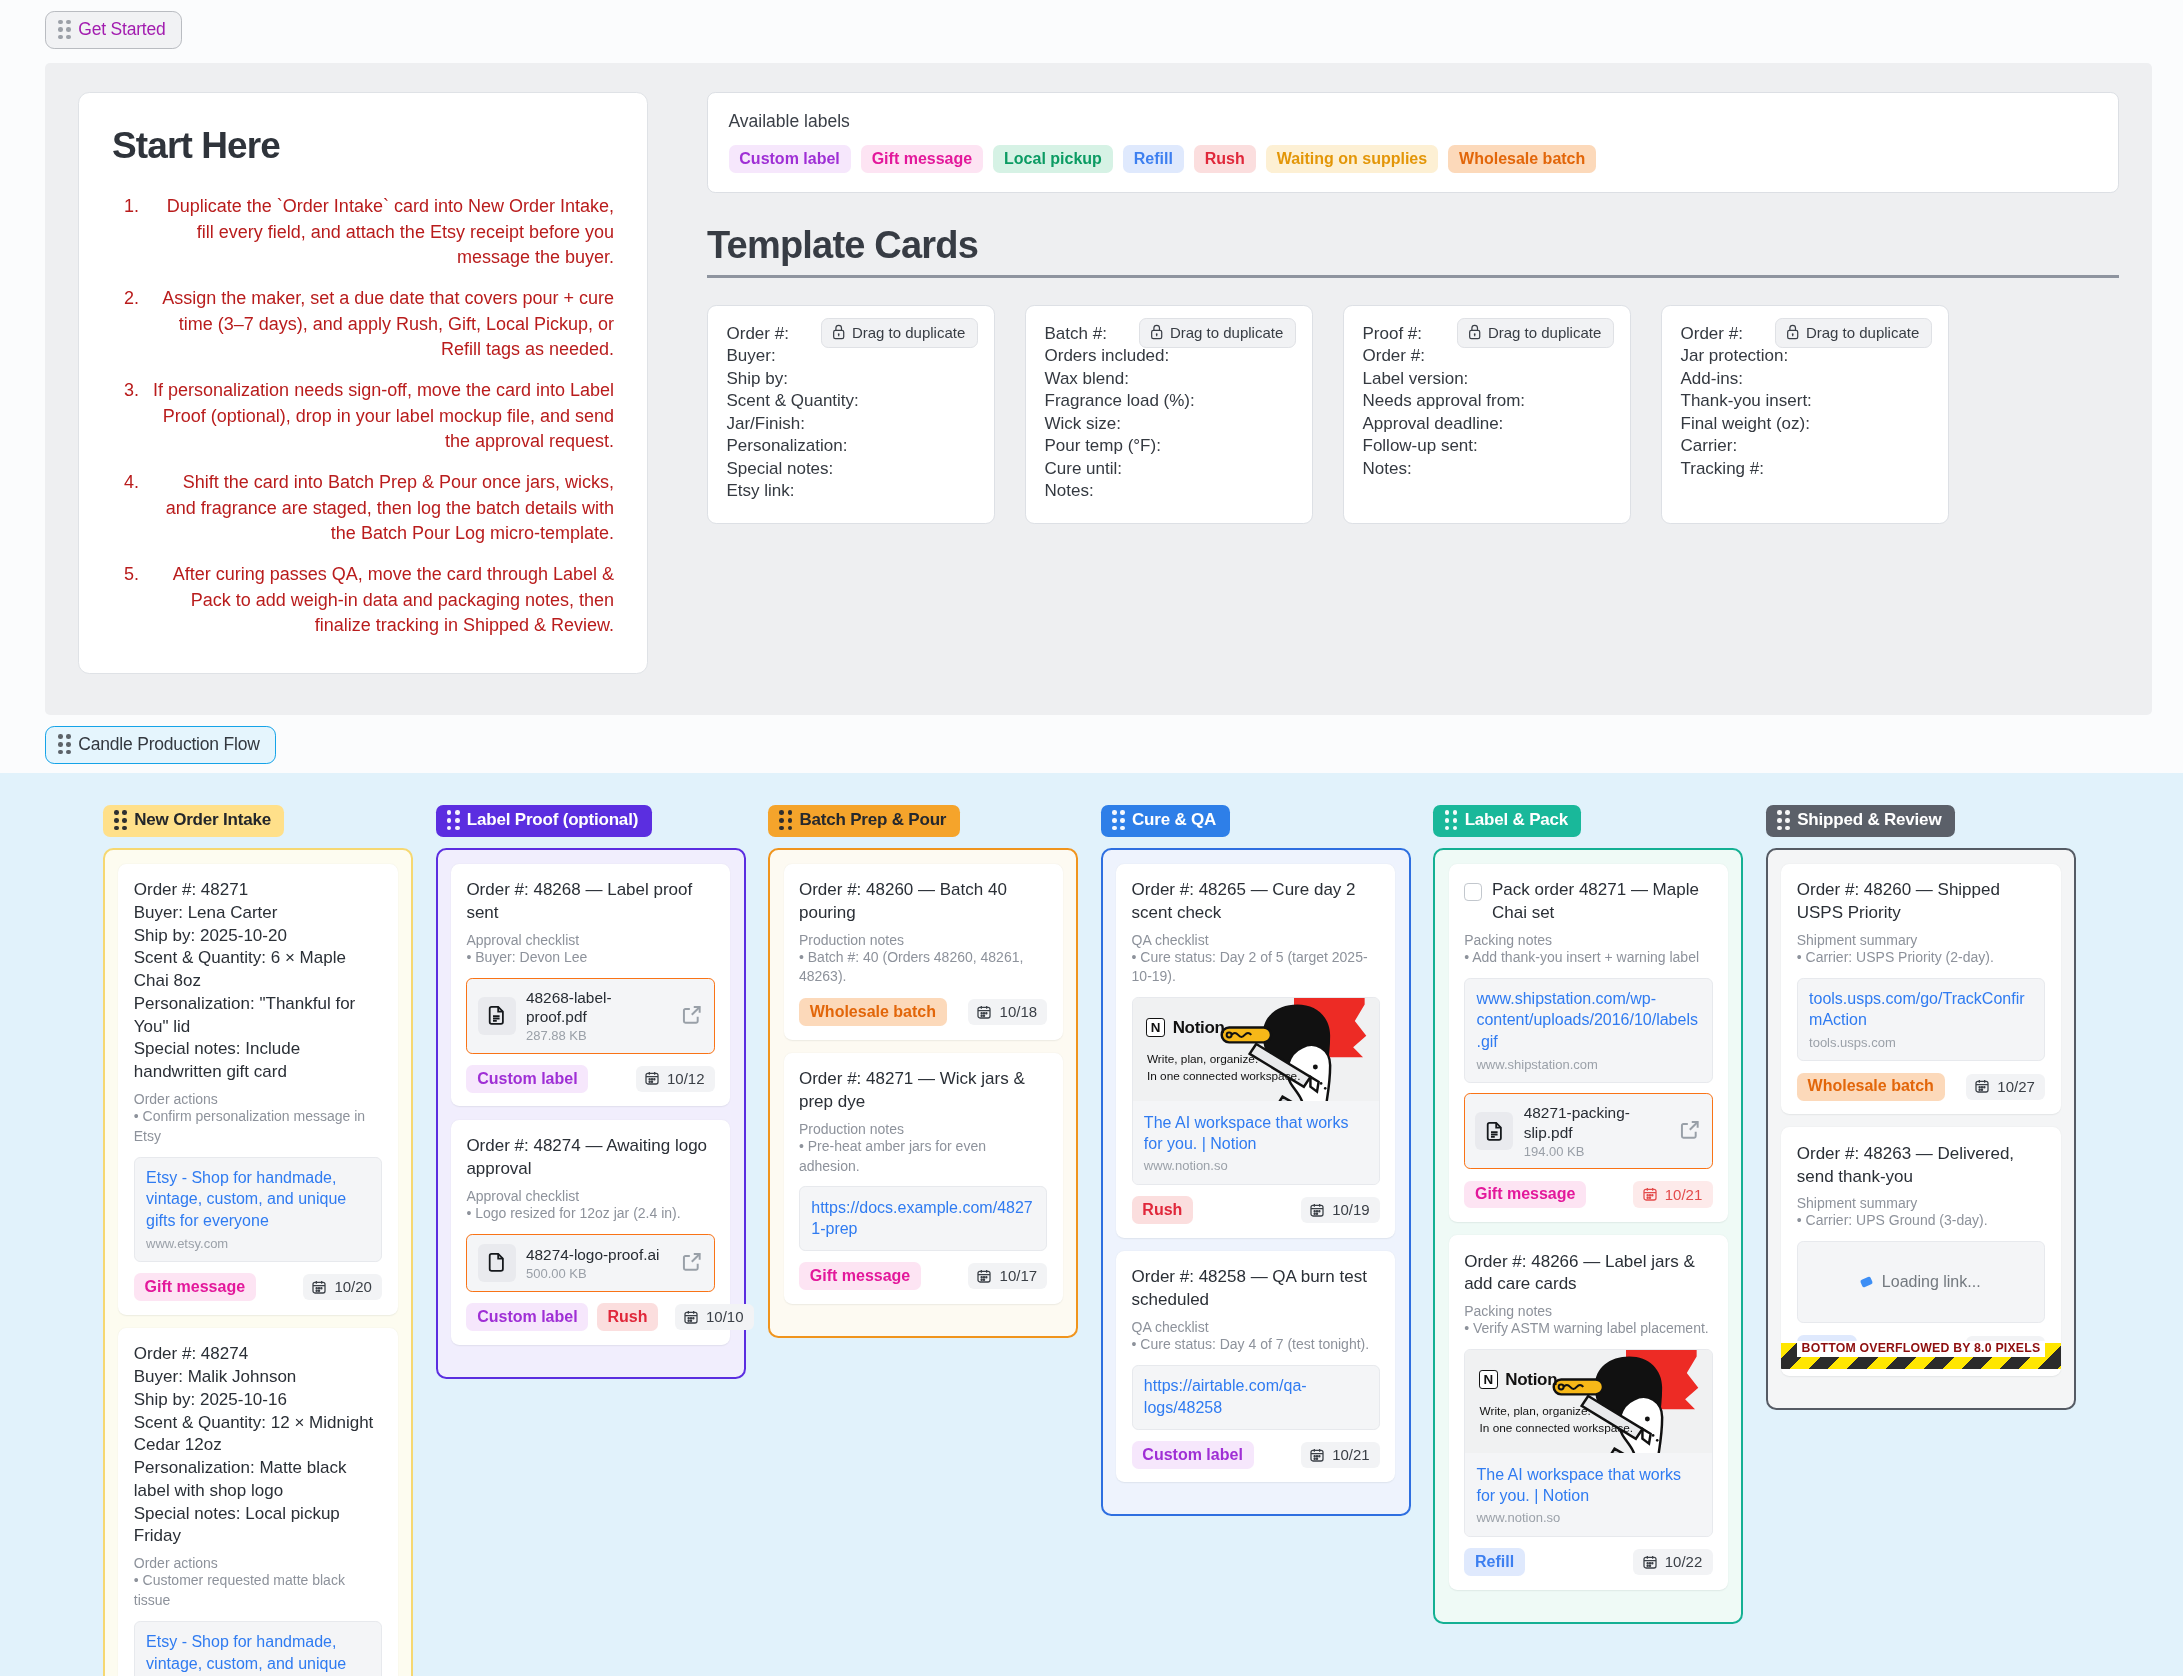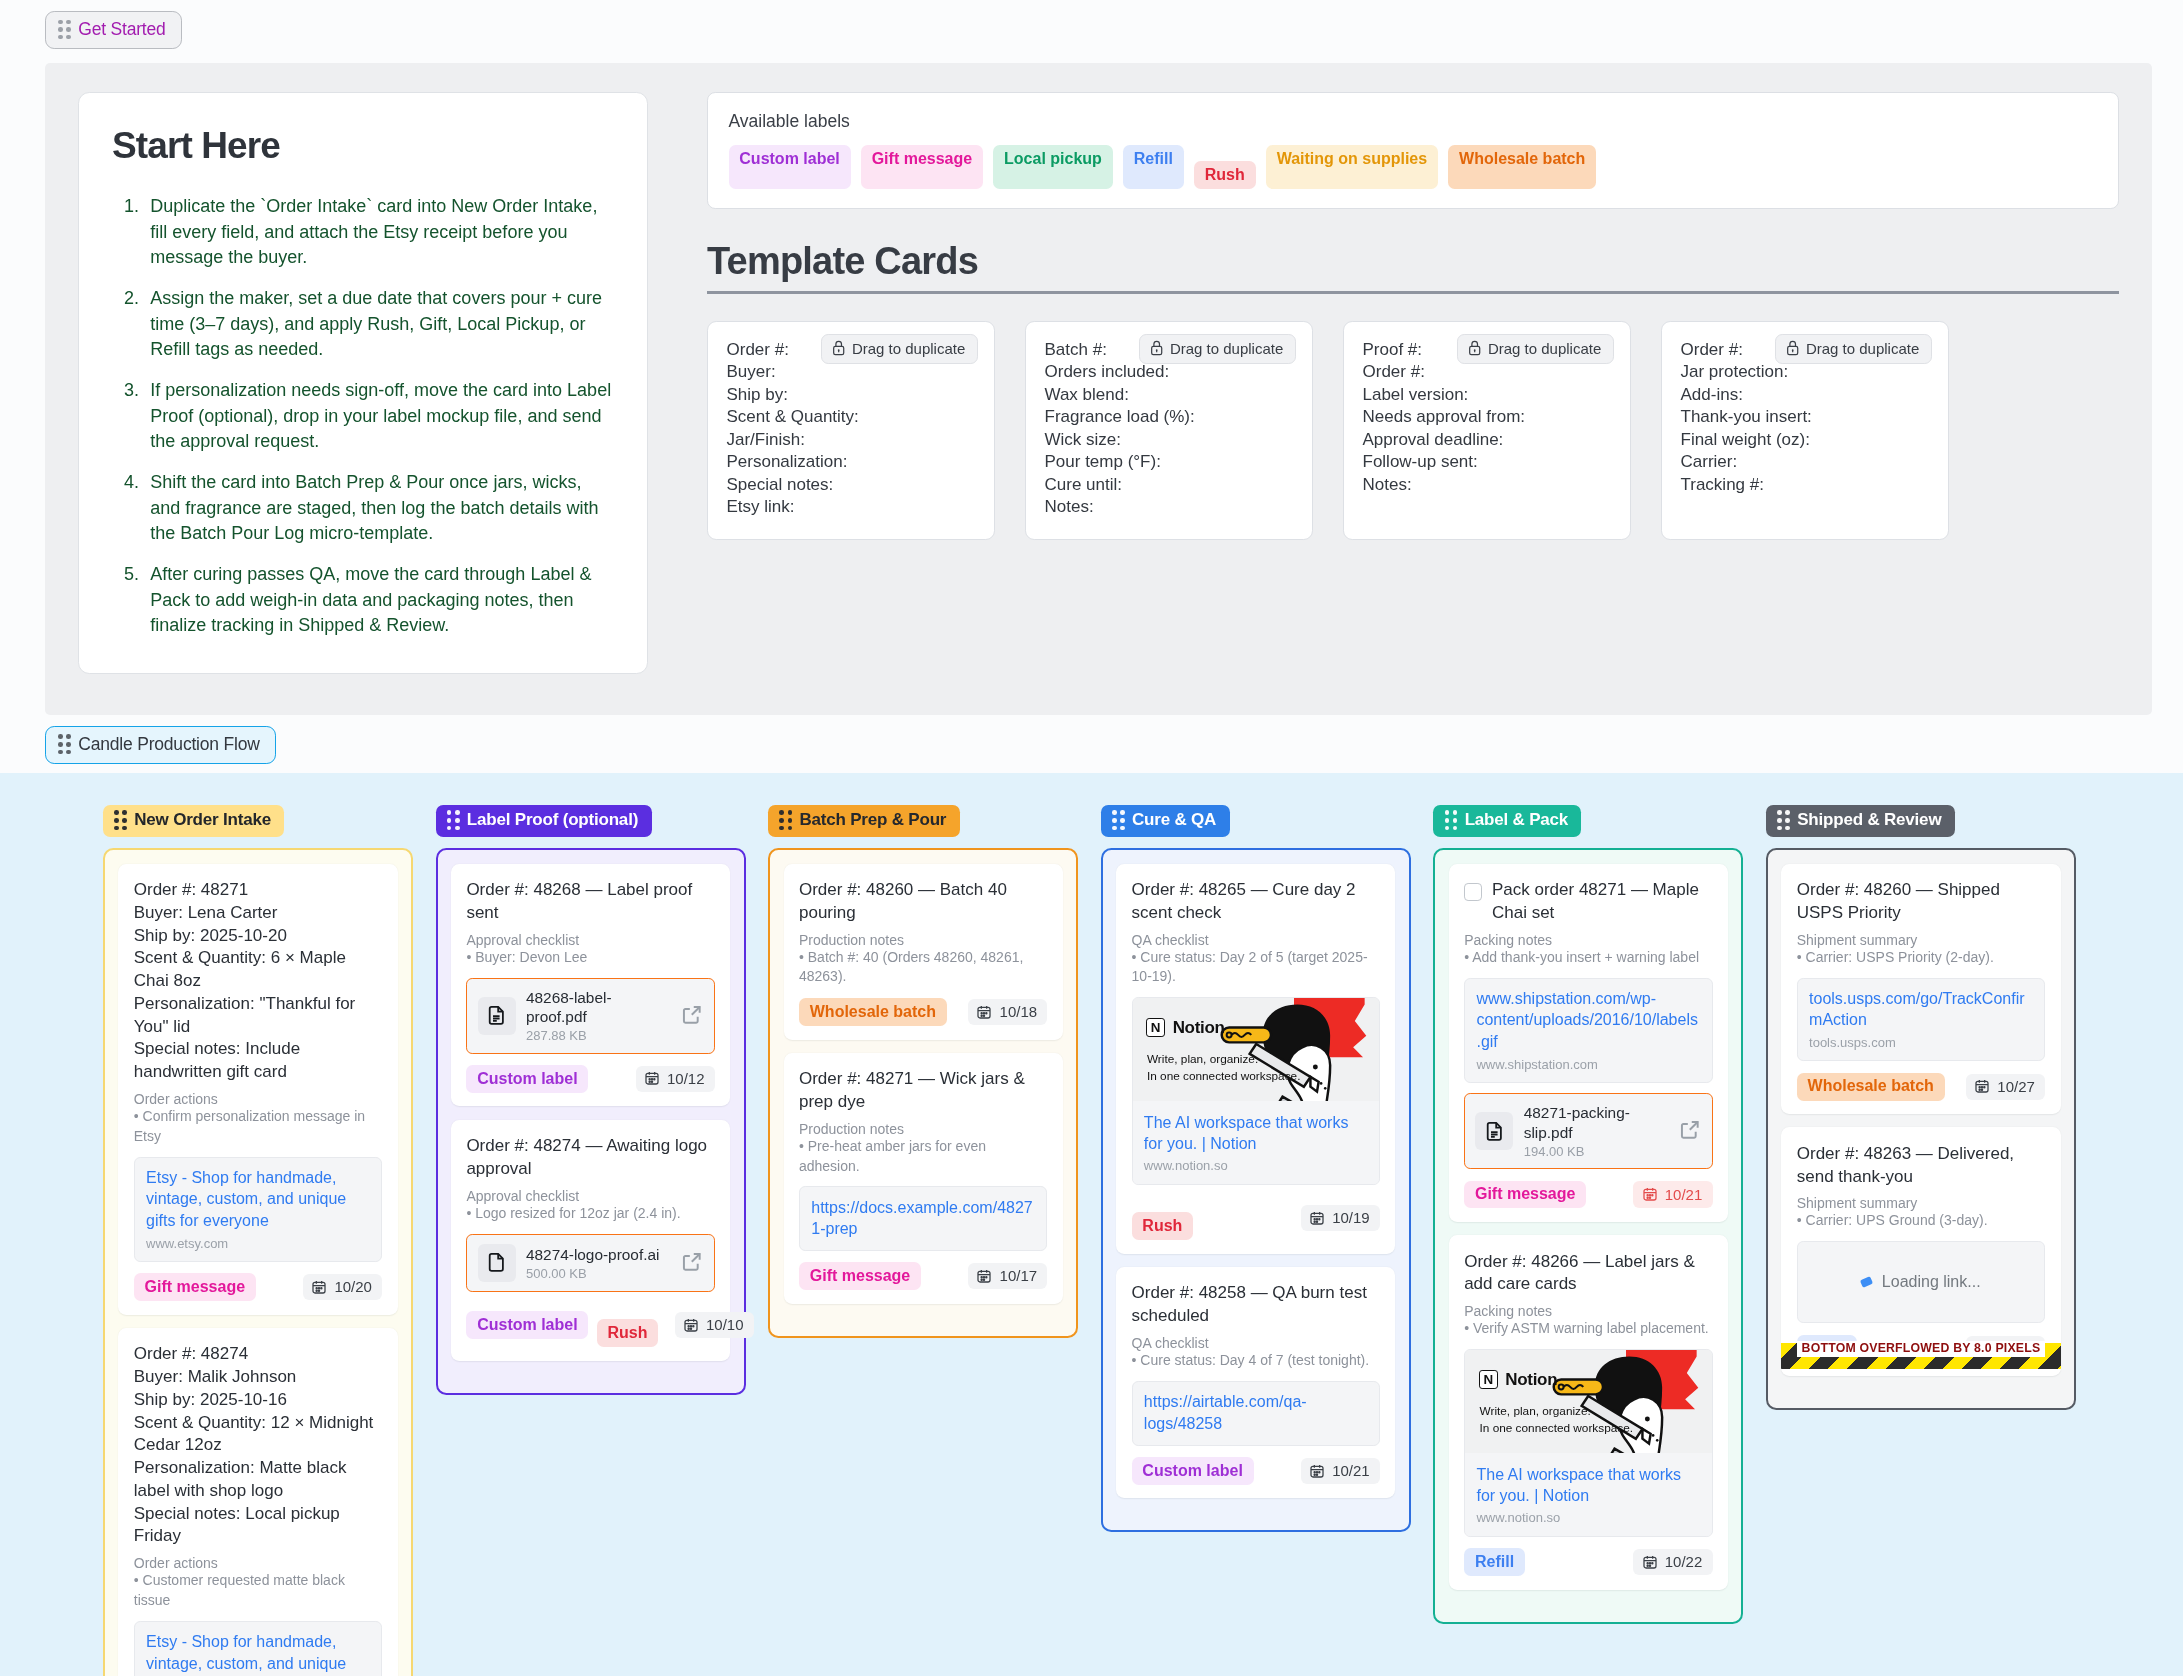--- a/index.html
+++ b/index.html
@@ -38,22 +38,22 @@
     background: #fff; border: 1.5px solid #dfe2e6; border-radius: 11.3px;
     padding: 32px 33px 34px 33px;
     align-self: flex-start;
   }
   .start-card h1 {
     font-size: 37px; font-weight: 700; letter-spacing: -0.9px;
     color: #2f343b; margin-bottom: 27px;
   }
   .start-card ol { padding-left: 32px; }
   .start-card li {
-    font-size: 18px; line-height: 1.42; color: #14532d;
-    margin-bottom: 15.4px; padding-left: 6.2px;
+    font-size: 18px; line-height: 1.42; color: #b91c1c;
+    margin-bottom: 15.4px; padding-left: 6.2px; text-align: right;
   }
   .start-card li:last-child { margin-bottom: 0; }
 
   .gs-right { flex: 1; min-width: 0; }
 
   .labels-panel {
     background: #fff; border: 1.5px solid #dcdfe4; border-radius: 8.2px;
     padding: 17.5px 20.5px 19.5px 20.5px;
   }
   .labels-title { font-size: 17.5px; color: #3a3f47; margin-bottom: 13.4px; }
@@ -61,21 +61,21 @@
   .pill {
     display: inline-block; border-radius: 6.7px;
     padding: 4.6px 10.8px 5.7px 10.8px;
     font-size: 16px; font-weight: 600; line-height: 1.1;
     white-space: nowrap;
   }
   .pill.custom   { background: #f6e7fc; color: #9f2fd5; }
   .pill.gift     { background: #fde4f3; color: #e3189b; }
   .pill.local    { background: #d6f2e5; color: #0b9b63; }
   .pill.refill   { background: #dfe9fd; color: #3d7ff0; }
-  .pill.rush     { background: #fbdede; color: #e0273a; margin-top: 16px; }
+  .pill.rush     { background: #fbdede; color: #e0273a; }
   .pill.waiting  { background: #fdf0d4; color: #e39608; }
   .pill.wholesale{ background: #fcd9ba; color: #e2660a; }
 
   .tc-head {
     margin: 31px 0 0 0; font-size: 38px; font-weight: 700;
     letter-spacing: -0.8px; color: #373c44;
     padding-bottom: 7.2px; border-bottom: 3.1px solid #8e949f;
   }
   .tc-grid { display: flex; flex-wrap: wrap; gap: 30px; margin-top: 27px; }
   .tpl-card {

